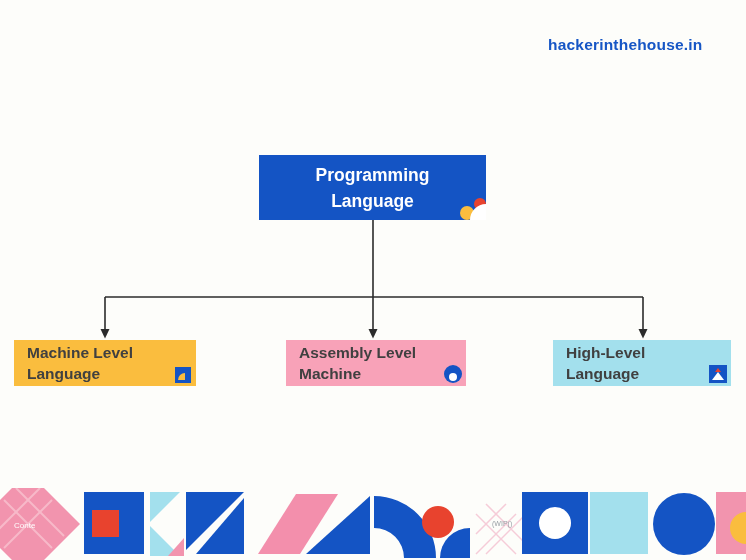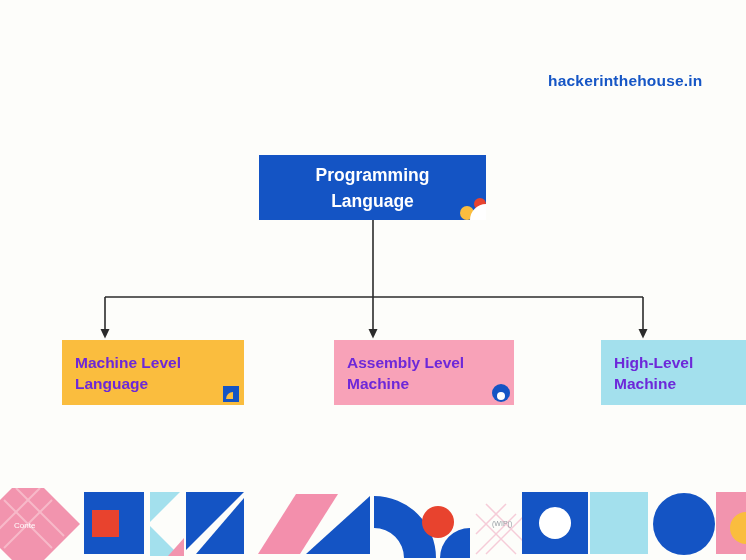--- a/index.html
+++ b/index.html
@@ -11,21 +11,20 @@
     font-family:"Liberation Sans", sans-serif;
   }
 
   .watermark {
     position:absolute;
     top:36px; left:548px;
     font-size:15.5px;
     font-weight:700;
     letter-spacing:.2px;
     color:#1656c5;
-    margin-top:36px;
   }
 
   .connectors {
     position:absolute; left:0; top:0;
     width:746px; height:560px;
     pointer-events:none;
   }
 
   .node { position:absolute; box-sizing:border-box; }
 
@@ -34,26 +33,25 @@
     width:227px; height:65px;
     background:#1454c4;
     color:#ffffff;
     display:flex; align-items:center; justify-content:center;
     text-align:center;
     font-weight:700; font-size:17.5px; line-height:26px;
   }
   .node.root .node-label { max-width:160px; }
 
   .node.child {
-    top:340px; height:65px;
+    top:340px; height:46px;
     display:flex; align-items:center;
     padding-left:13px;
     font-weight:700; font-size:15.5px; line-height:21px;
-    color:#6d28d9;
-    margin-left:48px;
+    color:#404040;
   }
   .node.child .node-label { max-width:145px; }
 
   .node.machine   { left:14px;  width:182px; background:#fabd3e; }
   .node.assembly  { left:286px; width:180px; background:#f8a2b8; }
   .node.highlevel { left:553px; width:178px; background:#a3e0ed; }
 
   .corner { position:absolute; }
   .corner.root-corner      { right:0;   bottom:0; }
   .corner.machine-corner   { right:5px; bottom:3px; }
@@ -106,21 +104,21 @@
 
   <div class="node child assembly">
     <span class="node-label">Assembly Level Machine</span>
     <svg class="corner assembly-corner" width="18" height="18" viewBox="0 0 18 18">
       <circle cx="9" cy="9" r="9" fill="#1454c4"></circle>
       <circle cx="9" cy="12" r="4" fill="#ffffff"></circle>
     </svg>
   </div>
 
   <div class="node child highlevel">
-    <span class="node-label">High-Level Machine</span>
+    <span class="node-label">High-Level Language</span>
     <svg class="corner highlevel-corner" width="18" height="18" viewBox="0 0 18 18">
       <rect width="18" height="18" fill="#1454c4"></rect>
       <polygon points="3,15 9,7 15,15" fill="#ffffff"></polygon>
       <polygon points="9,3 12,7 6,7" fill="#e8432e"></polygon>
     </svg>
   </div>
 
   <svg class="strip" viewBox="0 0 746 72">
 
     <g>

